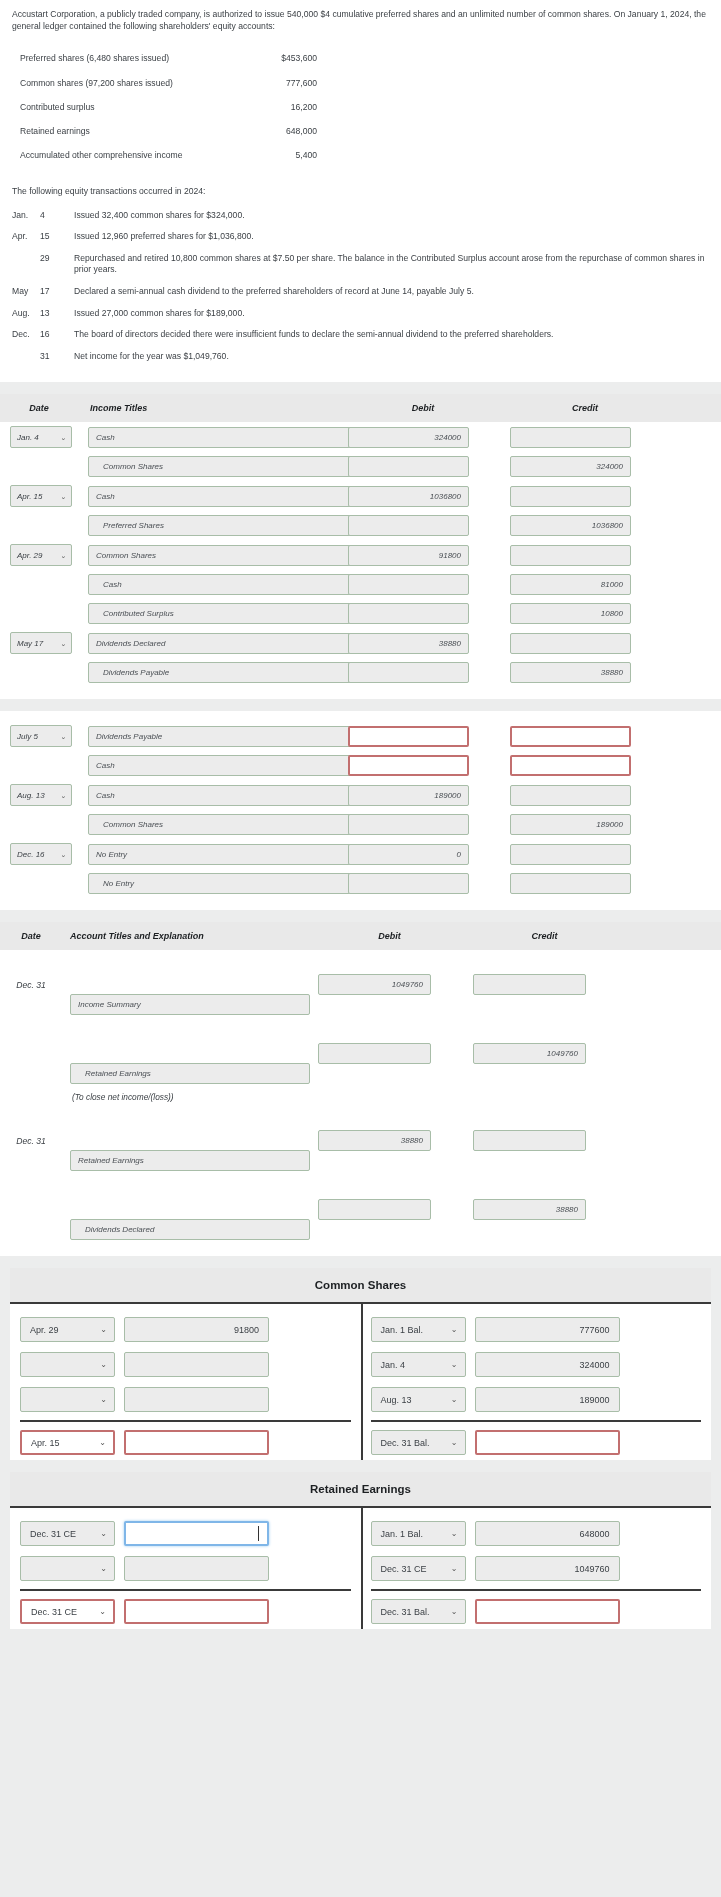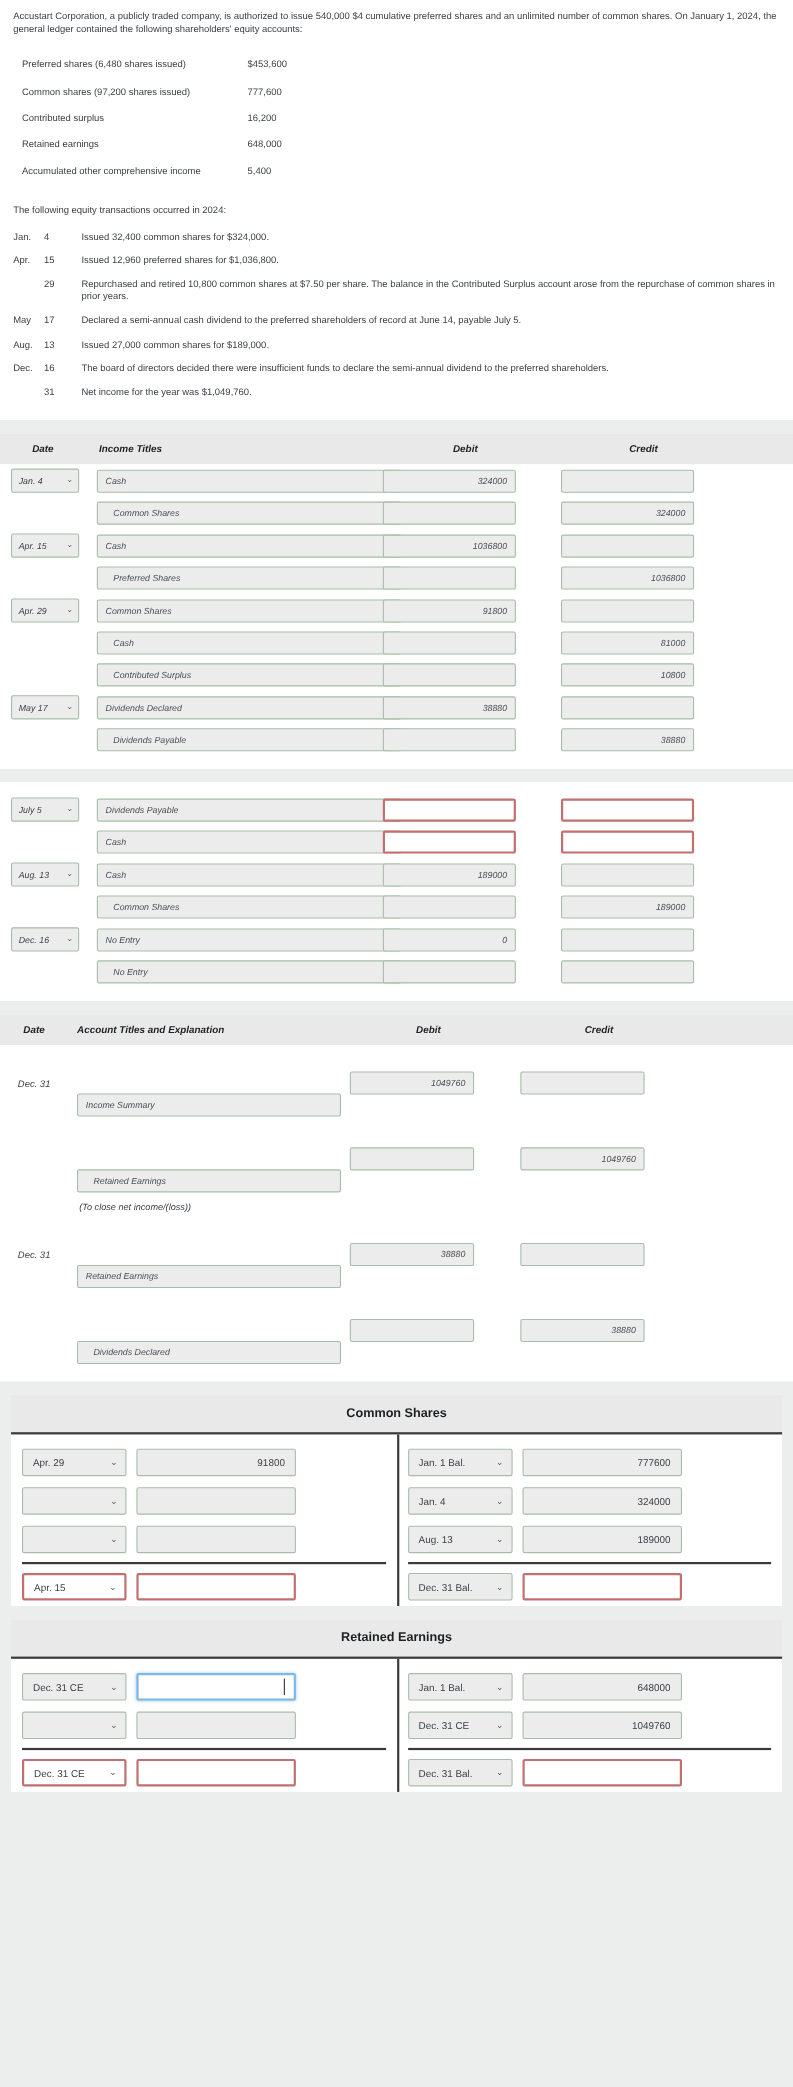--- a/index.html
+++ b/index.html
@@ -23,21 +23,21 @@
   .stmt-para { margin: 0 0 4px 0; }
 
   .eq-table { margin: 14px 0 6px 8px; border-collapse: collapse; }
   .eq-table td {
     padding: 6px 0;
     font-size: 8.6px;
     color: #3a3f44;
     vertical-align: top;
   }
   .eq-label { width: 205px; }
-  .eq-amt { width: 92px; }
+  .eq-amt { width: 92px; text-align: right; }
 
   .trans-intro { margin: 18px 0 6px 0; font-size: 8.6px; color:#3a3f44; }
 
   .tx-table { border-collapse: collapse; margin-top: 8px; width: 100%; }
   .tx-table td { padding: 4px 0 6px 0; font-size: 8.6px; color: #3a3f44; vertical-align: top; line-height: 1.35; }
   .tx-mon { width: 28px; padding-left: 4px; margin-left: 44px; }
   .tx-day { width: 34px; }
   .tx-desc { padding-right: 10px; }
 
   

